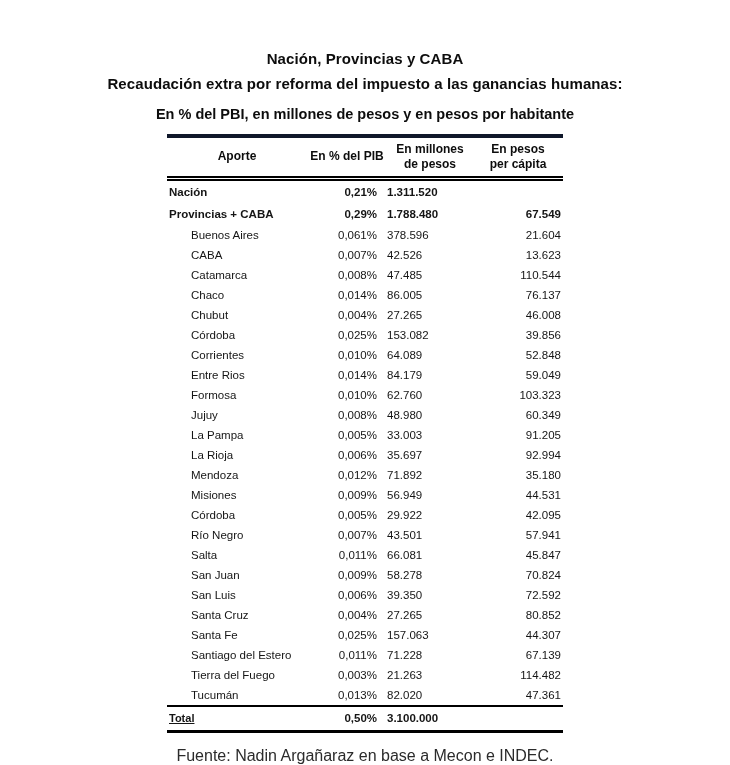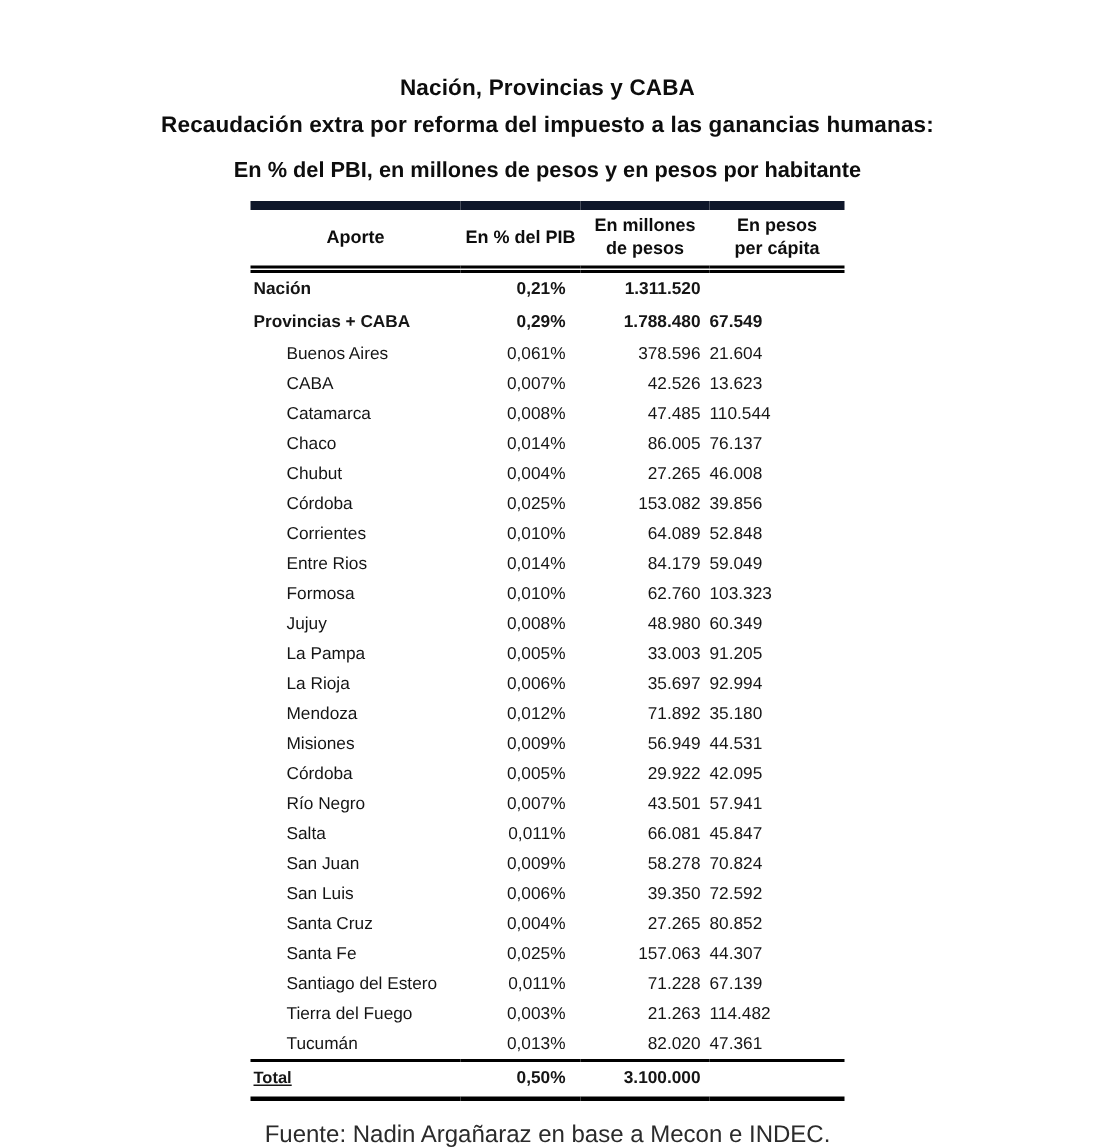--- a/index.html
+++ b/index.html
@@ -27,21 +27,21 @@
     font-weight: bold;
     font-size: 14.5px;
     color: #0d0d0d;
   }
 
   table.data-table {
     margin: 12px 0 0 167px;
     width: 396px;
     border-collapse: collapse;
     table-layout: fixed;
-    border-top: 6px solid #0f172a;
+    border-top: 4px solid #0f172a;
     font-size: 11.5px;
     color: #151515;
   }
   col.c1 { width: 140px; }
   col.c2 { width: 80px; }
   col.c3 { width: 86px; }
   col.c4 { width: 90px; }
 
   thead th {
     font-size: 12px;
@@ -57,22 +57,22 @@
   }
 
   tbody td {
     height: 20px;
     line-height: 20px;
     vertical-align: middle;
     white-space: nowrap;
   }
   tbody td:nth-child(1) { text-align: left;  padding-left: 2px; }
   tbody td:nth-child(2) { text-align: right; padding-right: 10px; }
-  tbody td:nth-child(3) { text-align: right; padding-right: 6px; }
-  tbody td:nth-child(4) { padding-right: 2px; }
+  tbody td:nth-child(3) { text-align: left; padding-right: 6px; }
+  tbody td:nth-child(4) { text-align: right; padding-right: 2px; }
 
   tr.group td { font-weight: bold; height: 22px; line-height: 22px; }
   tr.province td:nth-child(1) { padding-left: 24px; margin-top: 32px; }
   tr.total td {
     font-weight: bold;
     height: 23px; line-height: 23px;
     border-top: 2px solid #000;
     border-bottom: 3px solid #000;
   }
   tr.total td:nth-child(1) { font-size: 11px; text-decoration: underline; }

